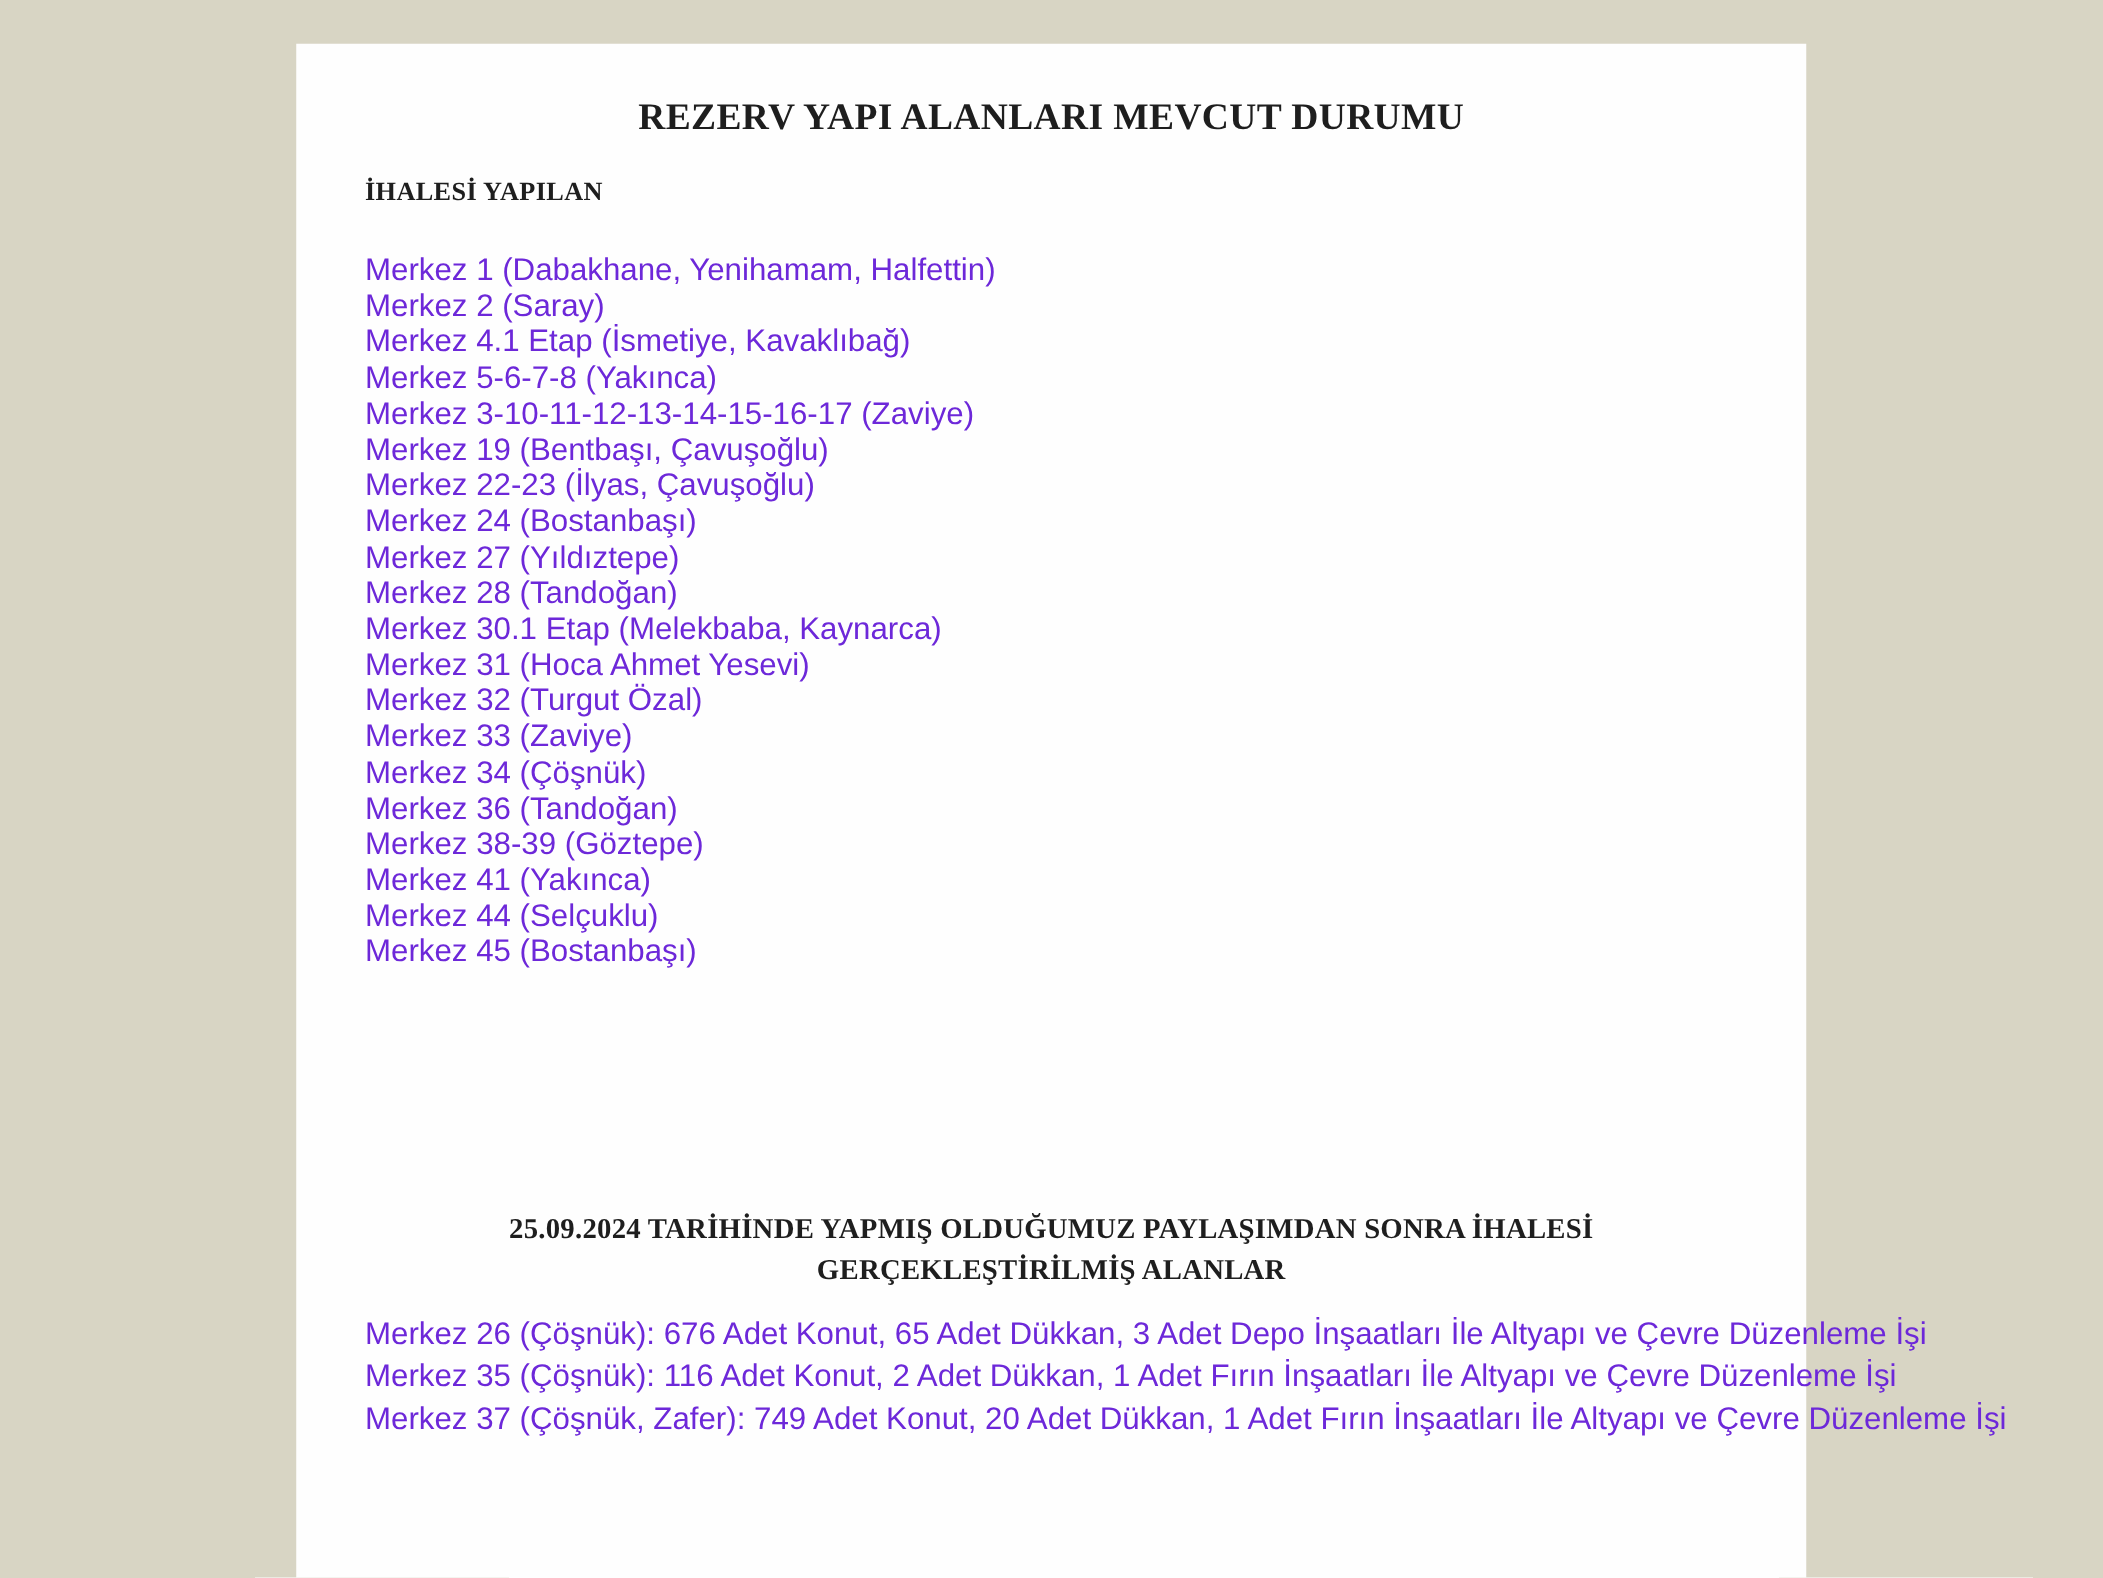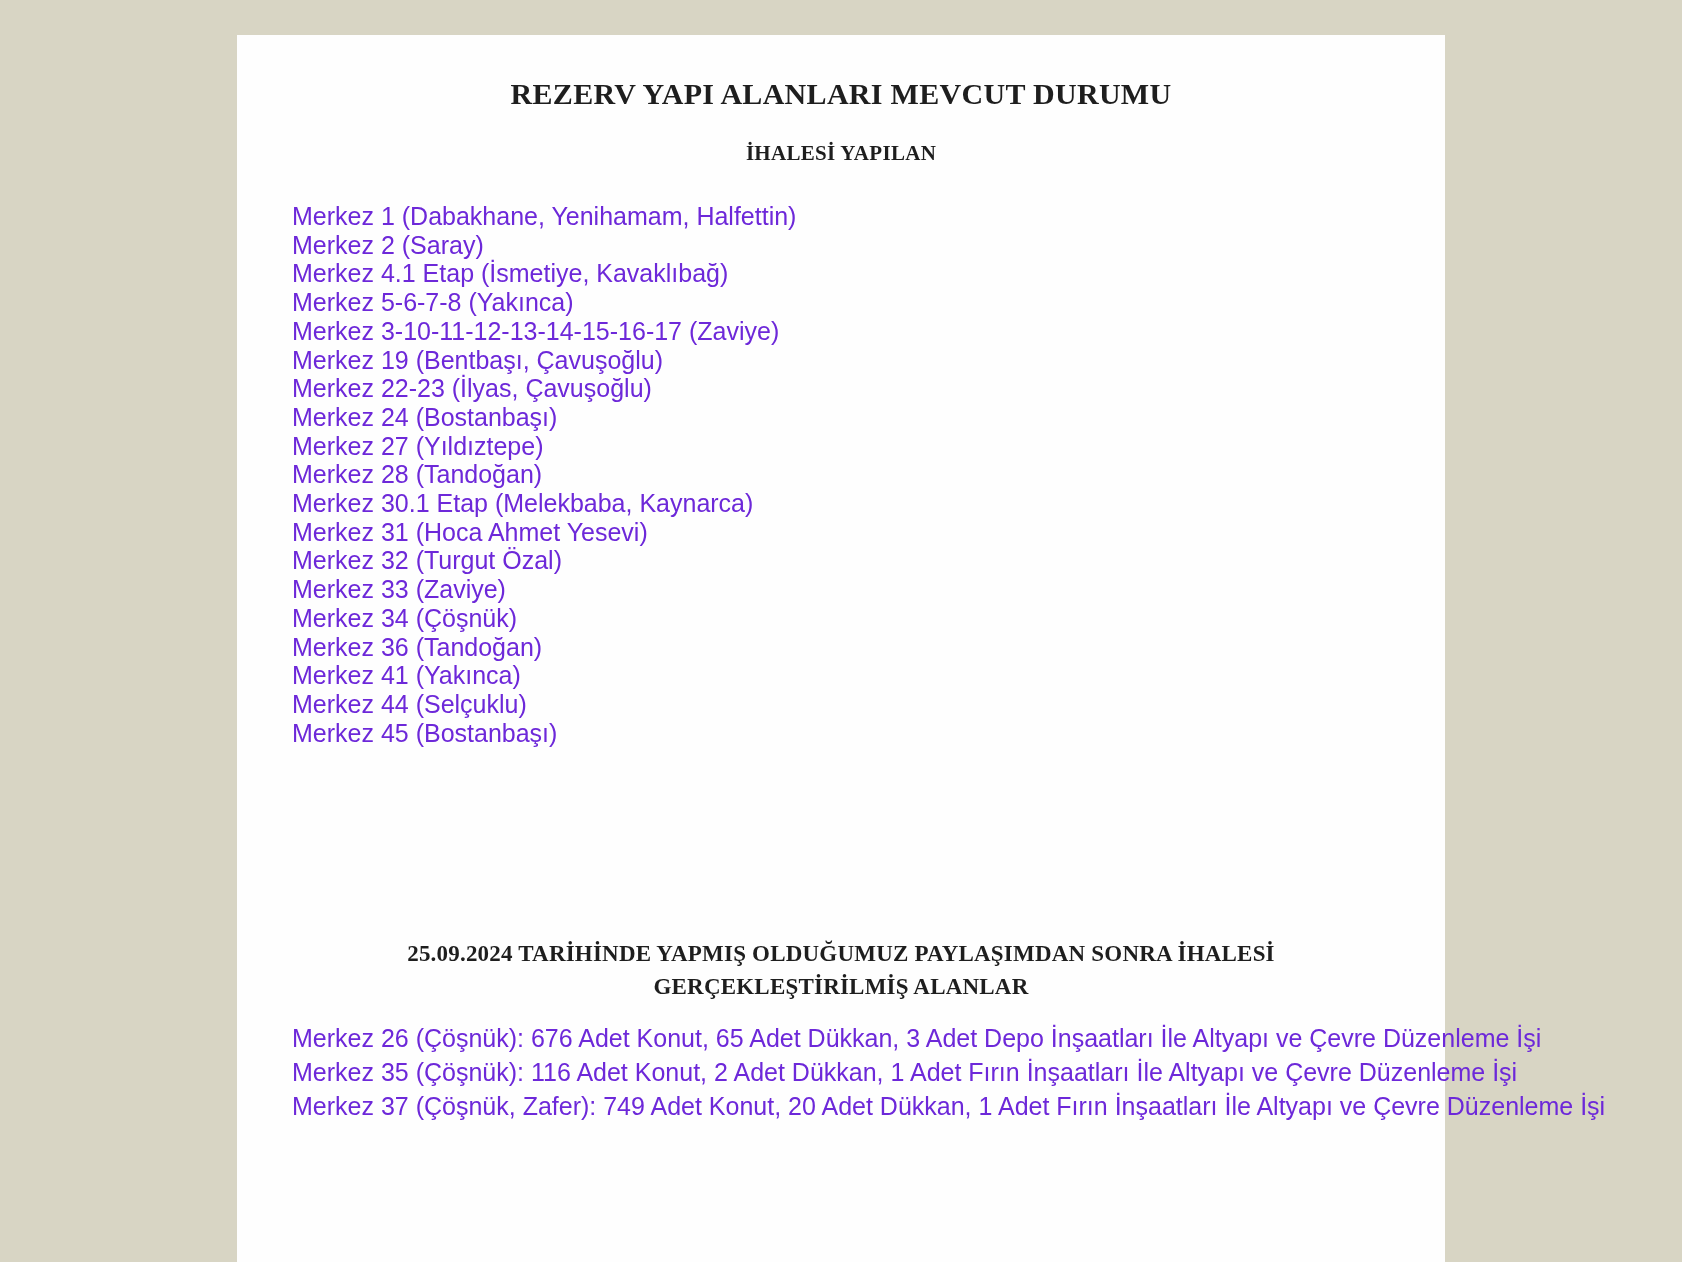--- a/index.html
+++ b/index.html
@@ -28,21 +28,21 @@
     margin: 0;
     text-align: center;
     font-family: "Liberation Serif", serif;
     font-weight: 700;
     font-size: 30px;
     letter-spacing: 0.3px;
     color: #1e1e1e;
   }
   .sec1-heading {
     margin: 30px 0 0 0;
-    text-align: center;
+    text-align: left;
     font-family: "Liberation Serif", serif;
     font-weight: 700;
     font-size: 21px;
     letter-spacing: 0.3px;
     color: #1e1e1e;
   }
   .list {
     margin-top: 36px;
     font-family: "Liberation Sans", sans-serif;
     font-size: 25px;
@@ -106,20 +106,21 @@
       <div class="list-item">Merkez 31 (Hoca Ahmet Yesevi)</div>
 
       <div class="list-item">Merkez 32 (Turgut Özal)</div>
 
       <div class="list-item">Merkez 33 (Zaviye)</div>
 
       <div class="list-item">Merkez 34 (Çöşnük)</div>
 
       <div class="list-item">Merkez 36 (Tandoğan)</div>
 
+      <div class="list-item">Merkez 38-39 (Göztepe)</div>
 
       <div class="list-item">Merkez 41 (Yakınca)</div>
 
       <div class="list-item">Merkez 44 (Selçuklu)</div>
 
       <div class="list-item">Merkez 45 (Bostanbaşı)</div>
     </div>
 
   <div class="sec2-heading">
     <div>25.09.2024 TARİHİNDE YAPMIŞ OLDUĞUMUZ PAYLAŞIMDAN SONRA İHALESİ</div>

